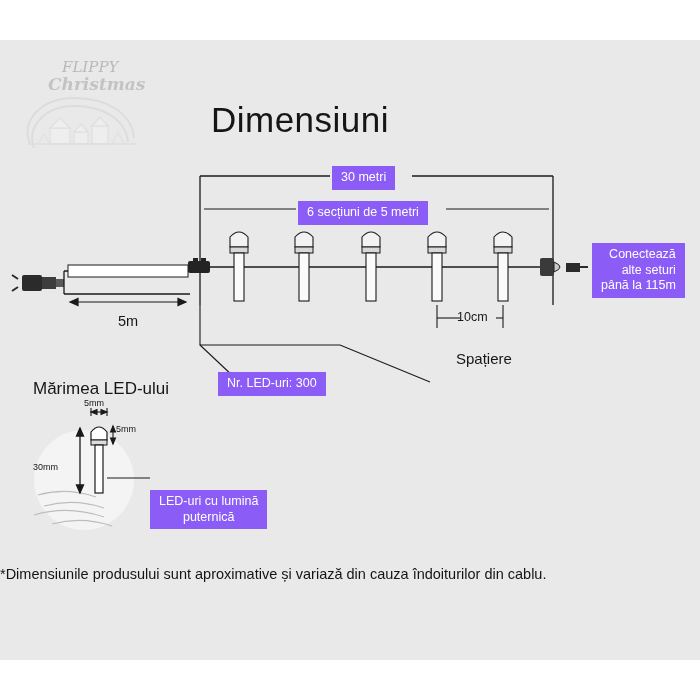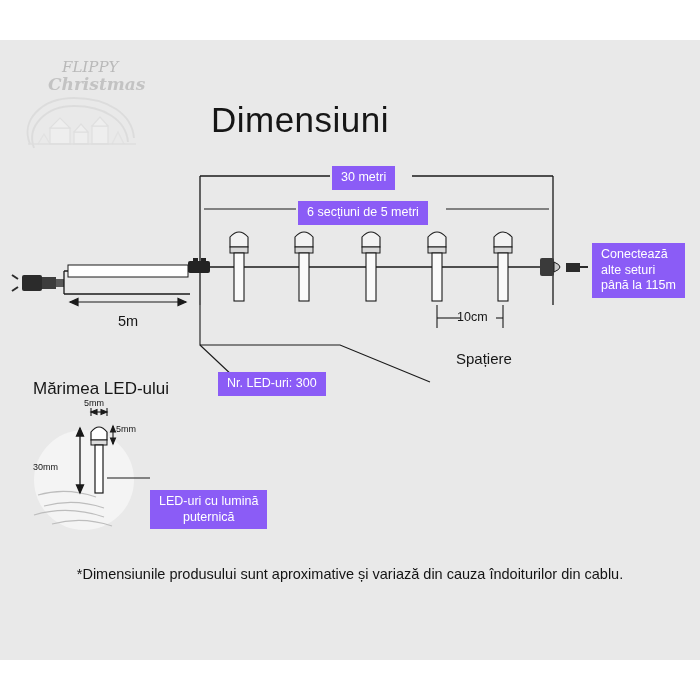--- a/index.html
+++ b/index.html
@@ -77,21 +77,21 @@
   .plain-text {
     position: absolute;
     color: #161616;
     white-space: nowrap;
   }
   .footnote {
     position: absolute;
     left: 0;
     top: 566px;
     width: 700px;
-    text-align: center;
+    text-align: left;
     font-size: 14.5px;
     color: #141414;
   }
   svg.overlay {
     position: absolute;
     left: 0;
     top: 0;
     width: 700px;
     height: 700px;
     pointer-events: none;
@@ -264,21 +264,21 @@
       <path d="M107 478 L150 478" stroke="#1a1a1a" stroke-width="1.1" fill="none"></path>
     </g>
   </svg>
 
   <div class="label-black" style="left:332px; top:166px;">30 metri</div>
 
   <div class="label-black" style="left:298px; top:201px;">6 secțiuni de 5 metri</div>
 
   <div class="label-black" style="left:218px; top:372px;">Nr. LED-uri: 300</div>
 
-  <div class="label-black" style="left:592px; top:243px; text-align:left;">
+  <div class="label-black" style="left:592px; top:243px; text-align:right;">
     <div>Conectează</div>
     <div>alte seturi</div>
     <div>până la 115m</div>
   </div>
 
   <div class="label-black" style="left:150px; top:490px; text-align:center;">
     <div>LED-uri cu lumină</div>
     <div>puternică</div>
   </div>
 

